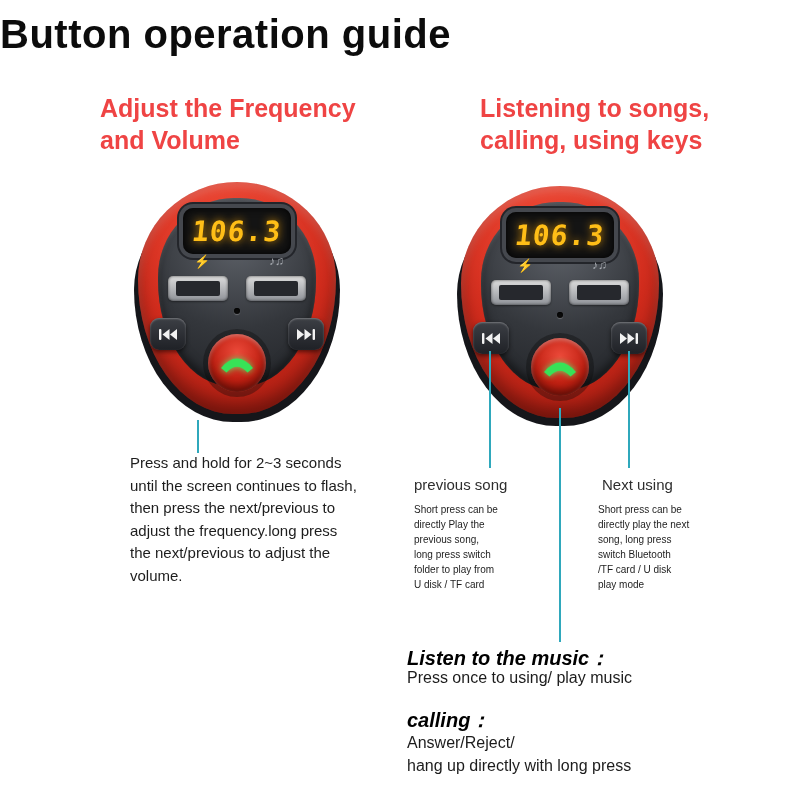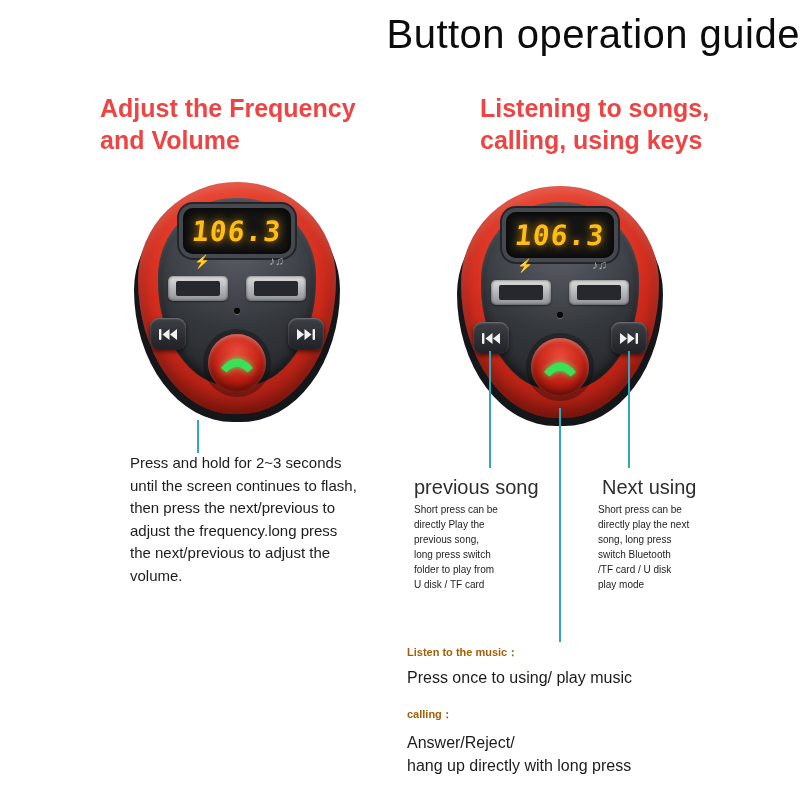--- a/index.html
+++ b/index.html
@@ -1,34 +1,34 @@
 <!DOCTYPE html>
 <html><head>
 <meta charset="utf-8">
 <style>
   html,body{margin:0;padding:0;background:#ffffff;}
   .canvas{position:relative;width:800px;height:800px;background:#ffffff;overflow:hidden;
           font-family:"Liberation Sans",sans-serif;color:#1c1c1c;}
   .abs{position:absolute;}
   .pre{white-space:pre-line;}
 
-  .page-title{top:12px;left:0;width:800px;text-align:right;font-size:40px;font-weight:400;
+  .page-title{top:12px;left:0;width:800px;text-align:left;font-size:40px;font-weight:700;
               color:#0c0c0c;letter-spacing:.5px;}
   .col-heading{font-size:25px;font-weight:700;color:#ef4444;line-height:1.28;}
   .h-left{left:100px;top:92px;}
   .h-right{left:448px;top:92px;margin-left:32px;}
 
   .note-left{left:130px;top:452px;font-size:15px;line-height:1.5;color:#1d1d1d;}
-  .sub-label{font-size:20px;color:#2e2e2e;}
+  .sub-label{font-size:15px;color:#2e2e2e;}
   .lbl-prev{left:414px;top:476px;}
   .lbl-next{left:602px;top:476px;}
   .sub-note{font-size:10px;line-height:1.5;color:#1d1d1d;}
   .note-prev{left:414px;top:502px;}
   .note-next{left:598px;top:502px;}
-  .teal-label{font-size:11px;font-weight:700;color:#a16207;}
+  .teal-label{font-size:20px;font-weight:700;color:#000000;font-style:italic;}
   .lbl-music{left:407px;top:645px;}
   .txt-music{left:407px;top:669px;font-size:16px;}
   .lbl-calling{left:407px;top:707px;}
   .txt-calling{left:407px;top:731px;font-size:16px;line-height:1.45;}
 
   .vline{position:absolute;width:2px;background:#2fa8bc;z-index:6;}
   .line-left{left:197px;top:420px;height:33px;}
   .line-prev{left:489px;top:351px;height:117px;}
   .line-next{left:628px;top:351px;height:117px;}
   .line-call{left:559px;top:408px;height:234px;}

